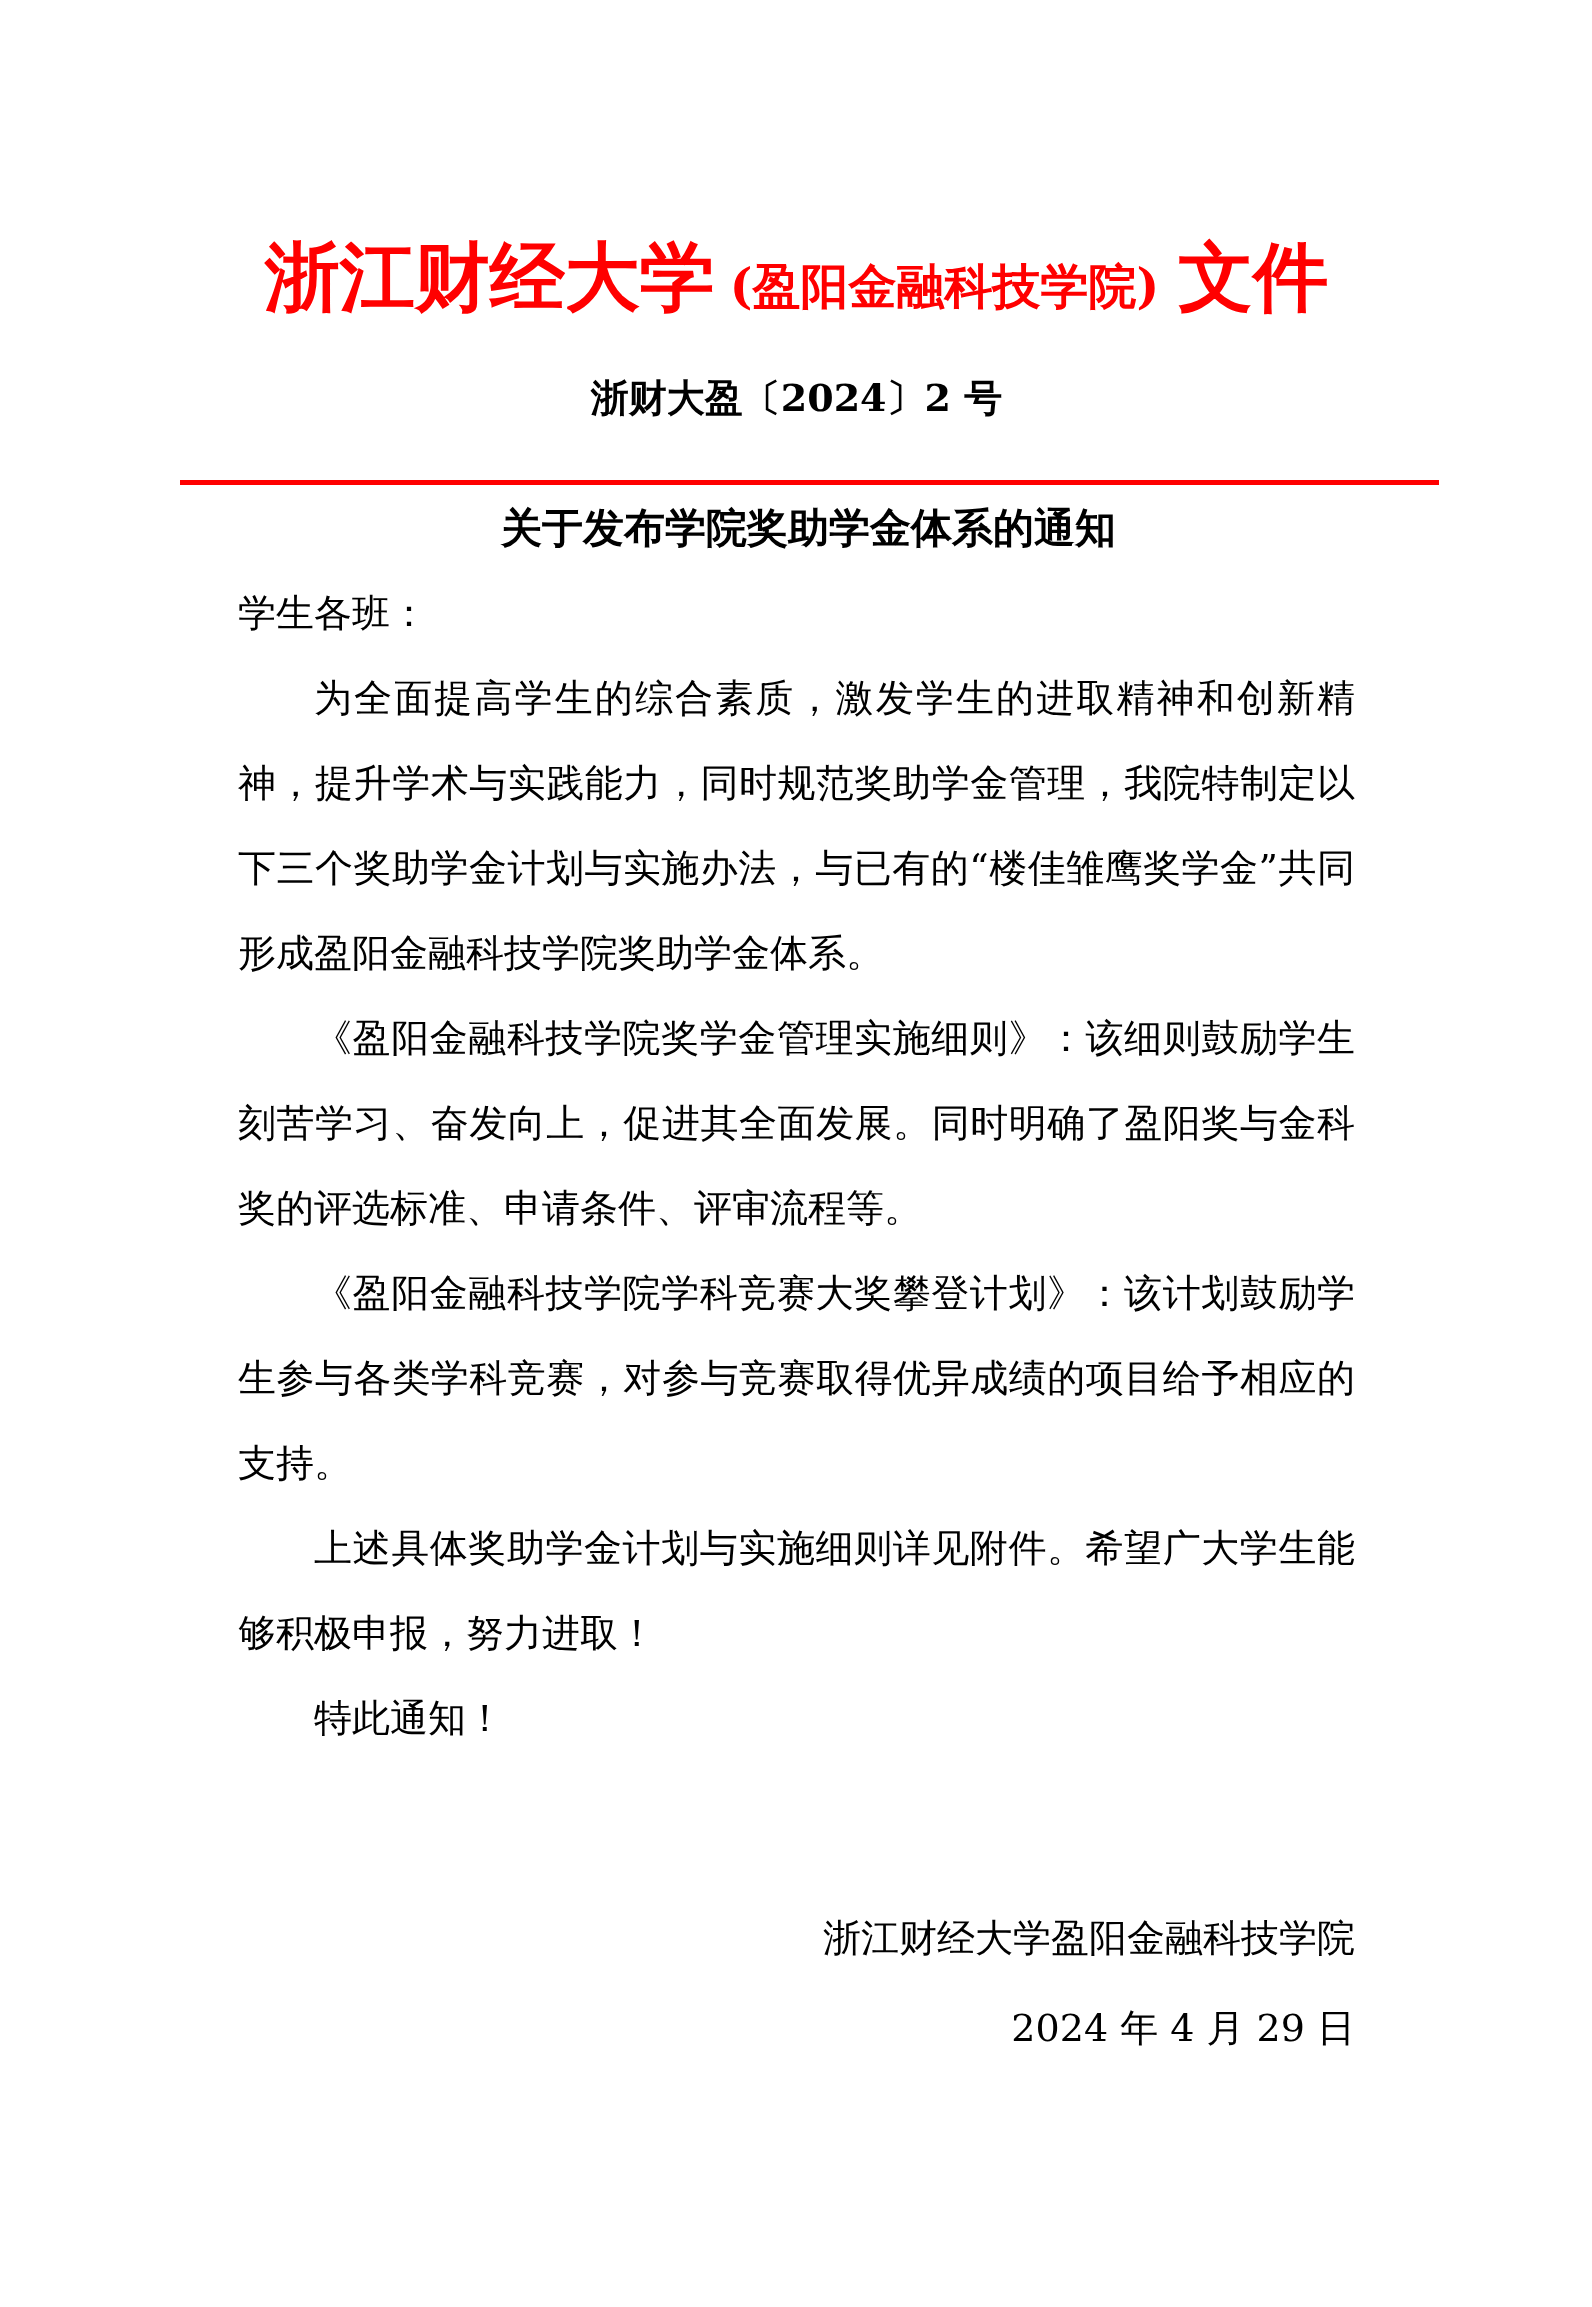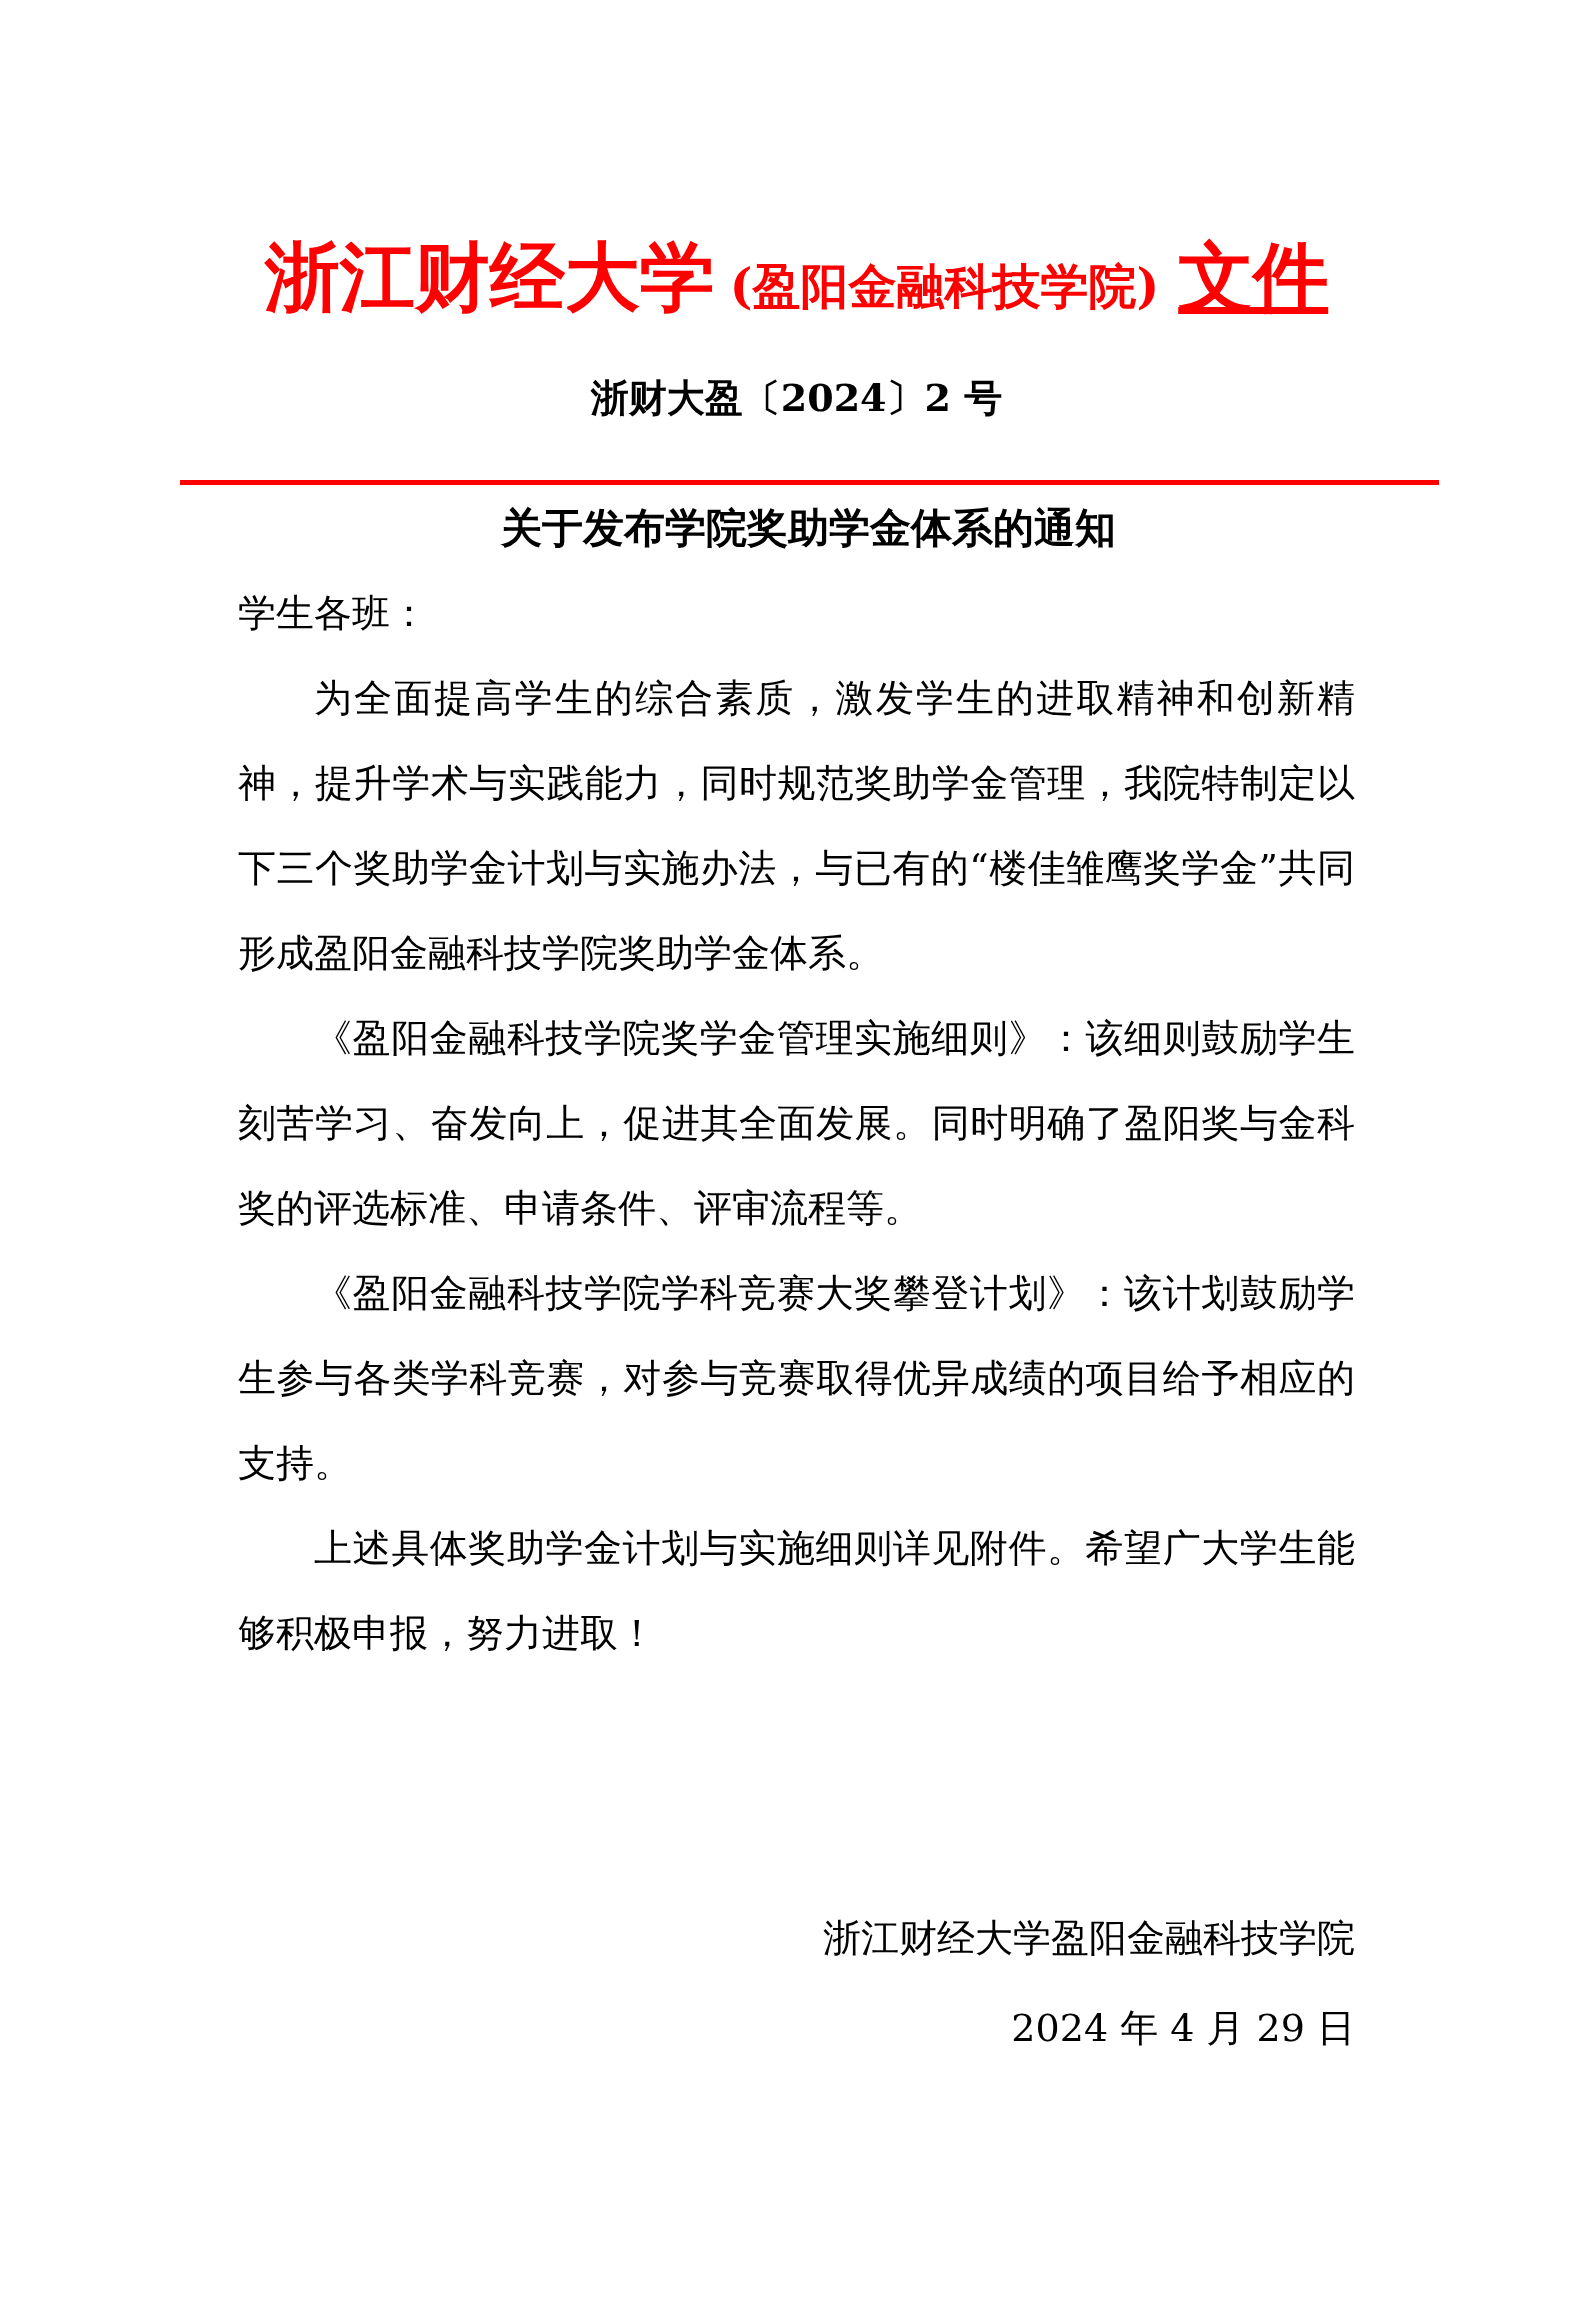--- a/index.html
+++ b/index.html
@@ -22,21 +22,21 @@
     font-weight:bold;
     font-size:75px;
     line-height:1.2;
     white-space:nowrap;
   }
   .org-sub {
     font-size:48px;
     font-weight:bold;
     margin:0 11px 0 15px;
   }
-  .doc-word { margin-left:8px;text-decoration:underline; }
+  .doc-word { margin-left:8px; }
 
   .doc-number {
     position:absolute;
     top:370px; left:0; width:100%;
     text-align:center;
     color:#000000;
     font-size:38px;
     font-weight:bold;
     line-height:55px;
   }
@@ -99,20 +99,21 @@
   <div class="red-rule"></div>
 
   <h1 class="subject">关于发布学院奖助学金体系的通知</h1>
 
   <div class="body-text">
     <p class="salutation">学生各班：</p>
     <p>为全面提高学生的综合素质，激发学生的进取精神和创新精神，提升学术与实践能力，同时规范奖助学金管理，我院特制定以下三个奖助学金计划与实施办法，与已有的“楼佳雏鹰奖学金”共同形成盈阳金融科技学院奖助学金体系。</p>
     <p>《盈阳金融科技学院奖学金管理实施细则》：该细则鼓励学生刻苦学习、奋发向上，促进其全面发展。同时明确了盈阳奖与金科奖的评选标准、申请条件、评审流程等。</p>
     <p>《盈阳金融科技学院学科竞赛大奖攀登计划》：该计划鼓励学生参与各类学科竞赛，对参与竞赛取得优异成绩的项目给予相应的支持。</p>
     <p>上述具体奖助学金计划与实施细则详见附件。希望广大学生能够积极申报，努力进取！</p>
+    <p>特此通知！</p>
   </div>
 
   <div class="signature-org">浙江财经大学盈阳金融科技学院</div>
 
   <div class="signature-date">2024 年 4 月 29 日</div>
 
 </div>
 
 
 </body></html>

